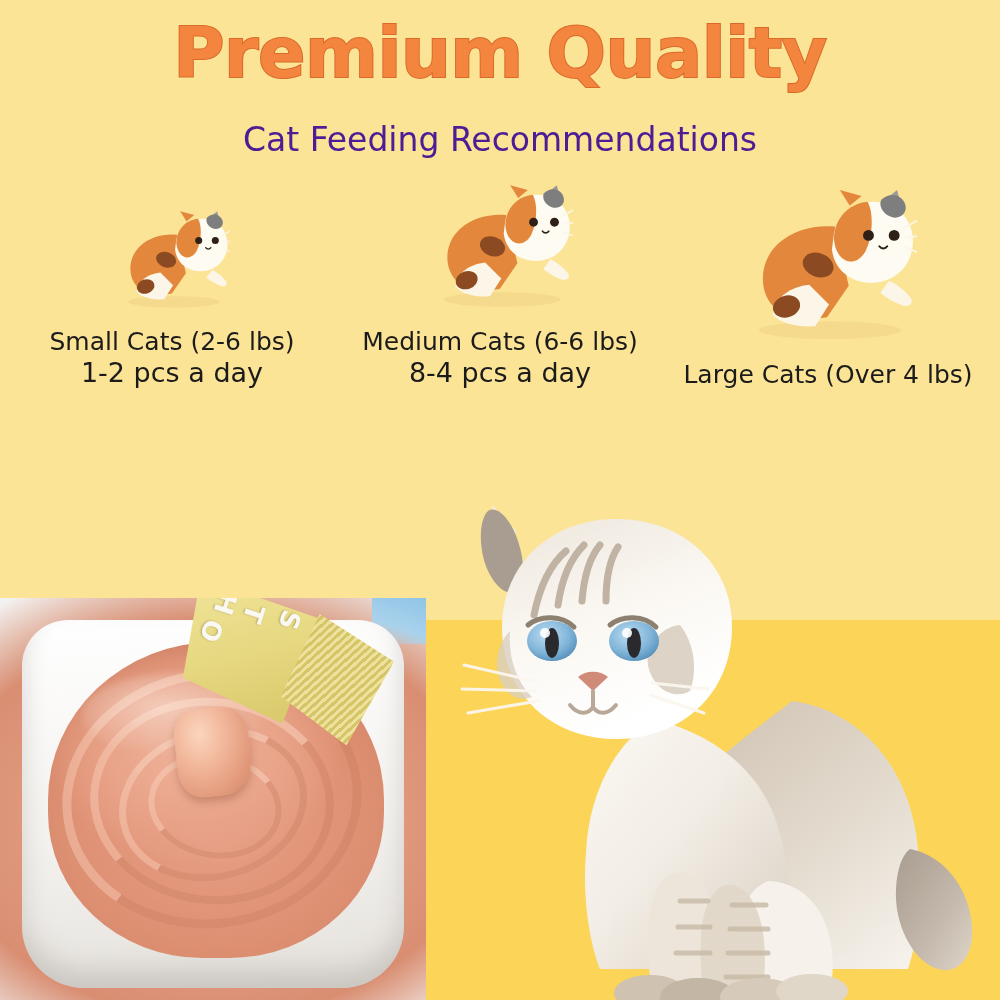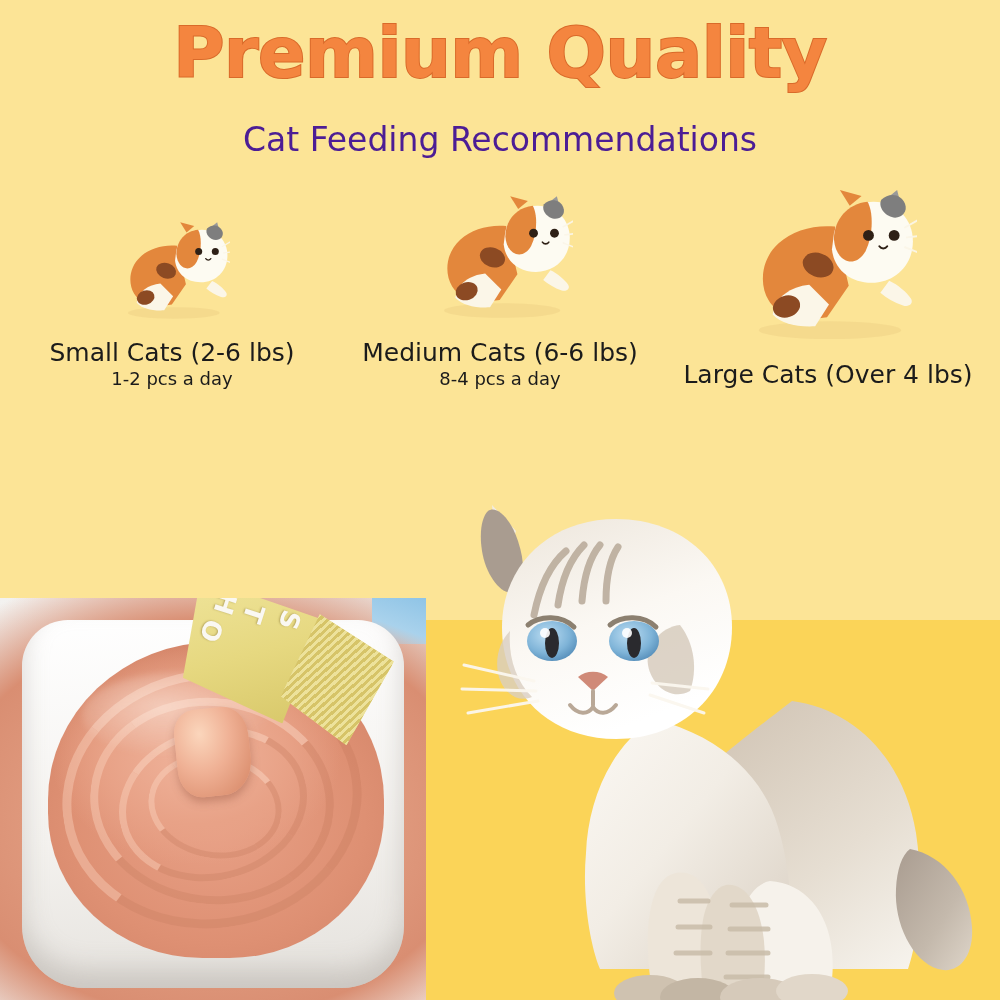--- a/index.html
+++ b/index.html
@@ -103,21 +103,21 @@
     font-family: "DejaVu Sans", sans-serif;
     line-height: 1.22;
   }
   .feed-title {
     display: block;
     font-size: 25px;
     white-space: nowrap;
   }
   .feed-amount {
     display: block;
-    font-size: 18px;
+    font-size: 27px;
     white-space: nowrap;
   }
 
   
   .food-photo {
     position: absolute;
     left: 0; top: 598px;
     width: 426px;
     height: 402px;
     overflow: hidden;

